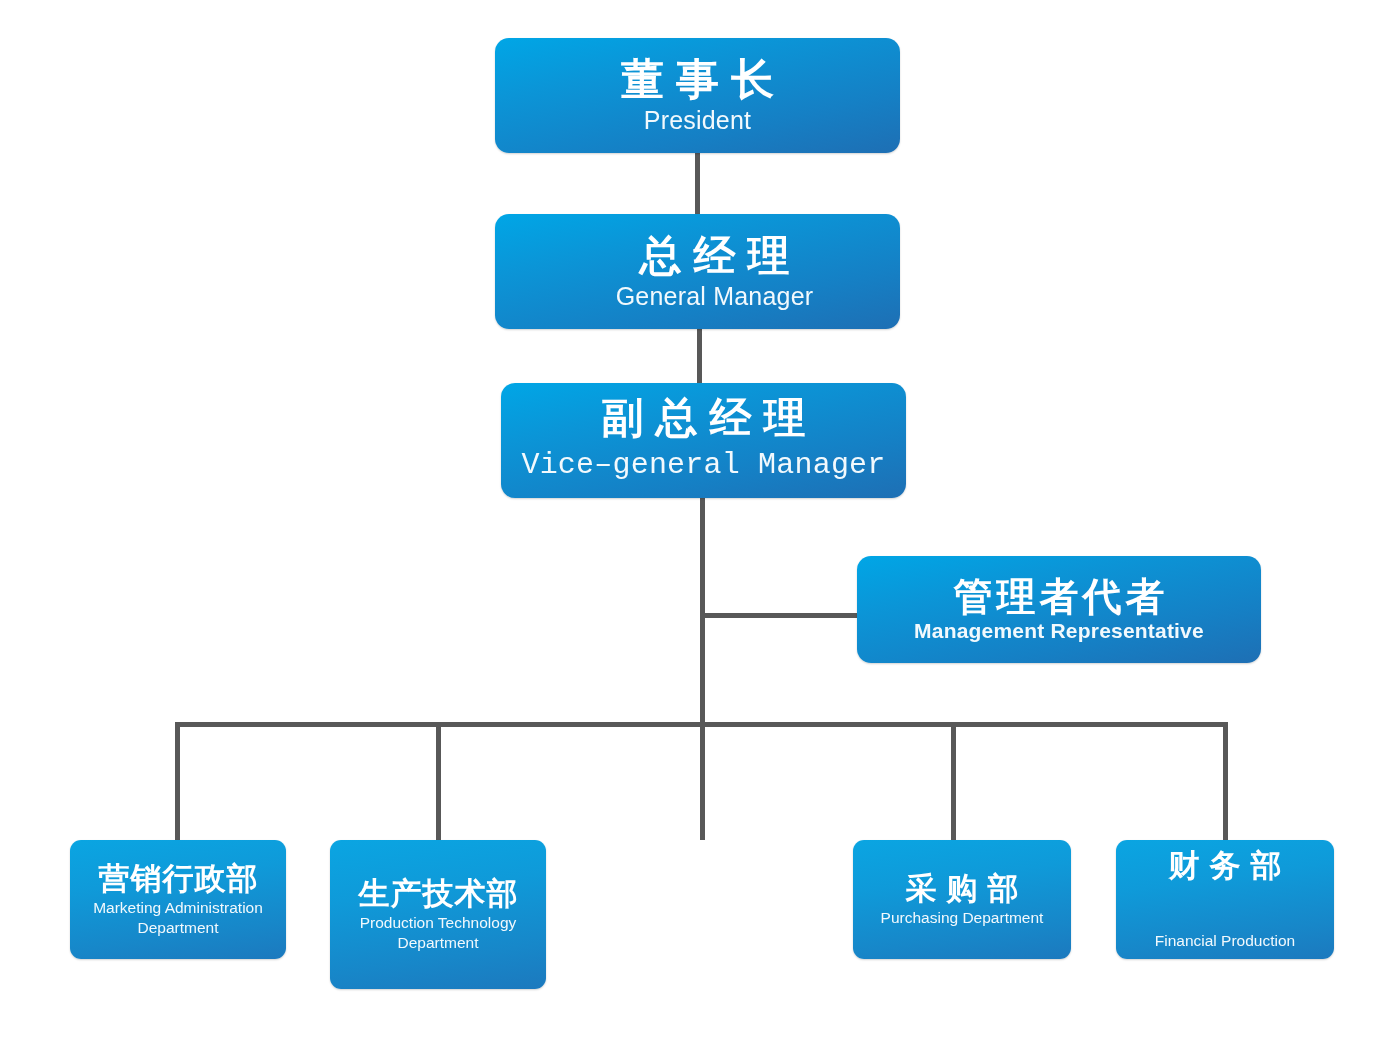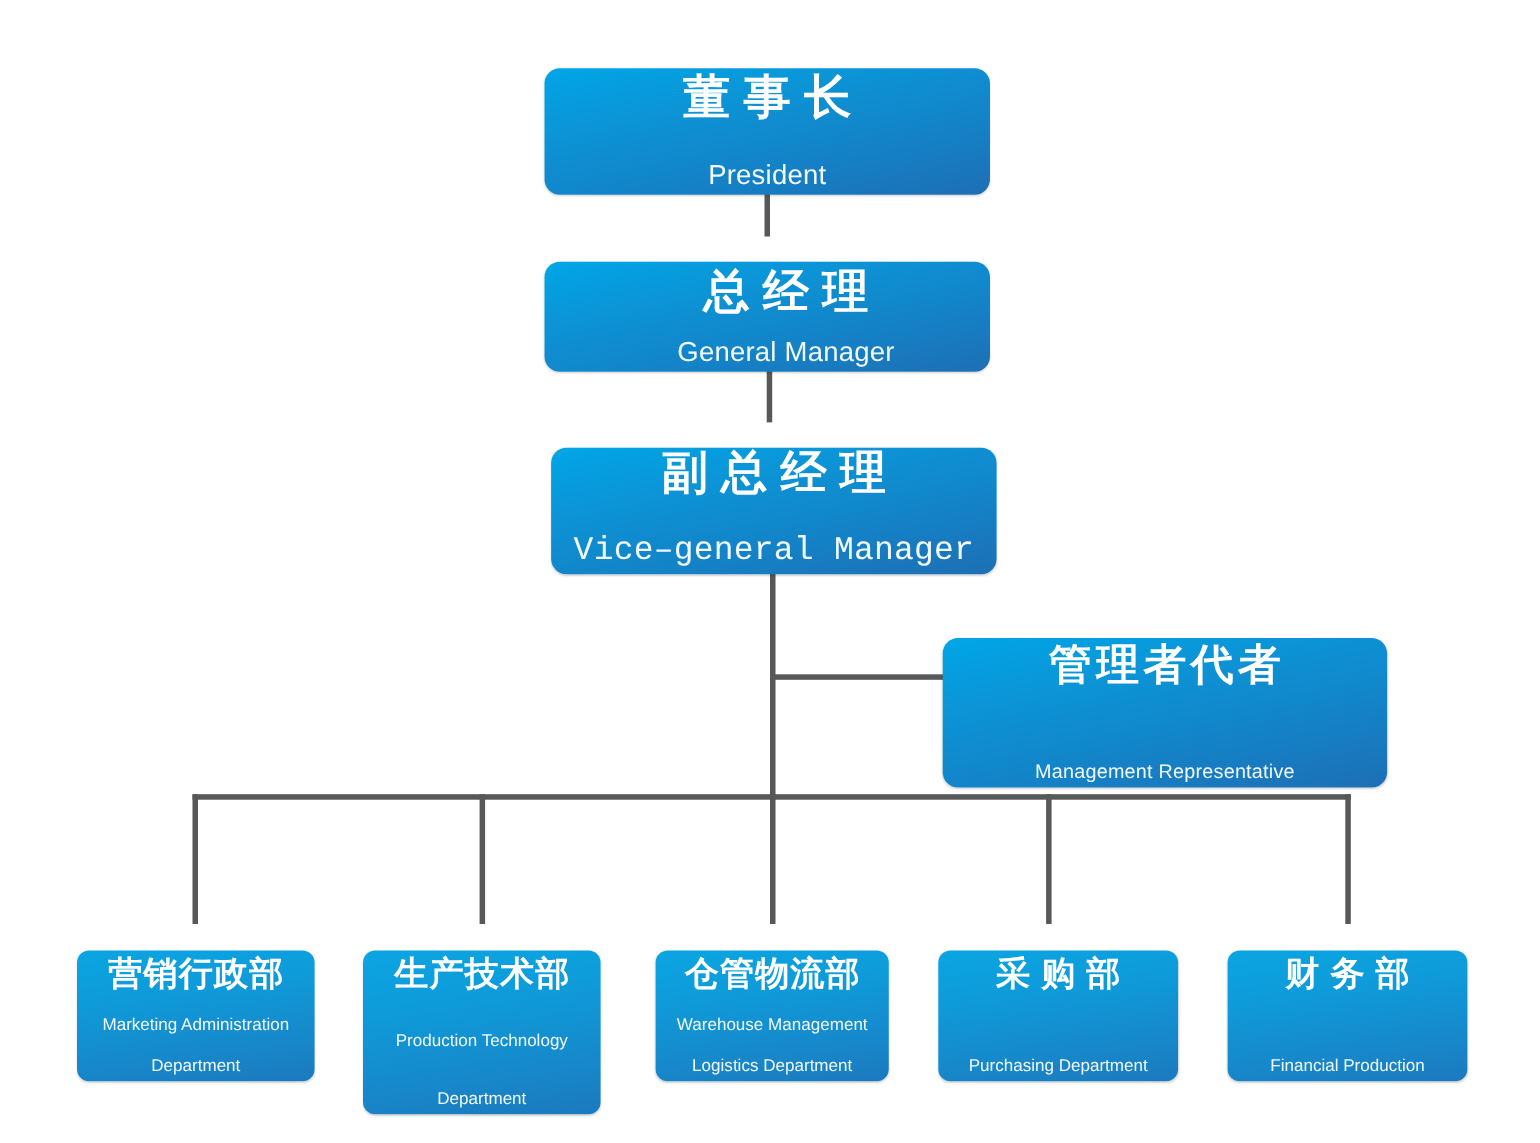--- a/index.html
+++ b/index.html
@@ -31,27 +31,26 @@
 
   
   .node {
     position: absolute;
     z-index: 2;
     box-sizing: border-box;
     border-radius: 12px;
     display: flex;
     flex-direction: column;
     align-items: center;
-    justify-content: space-between;
+    justify-content: center;
     text-align: center;
     color: #ffffff;
     background: linear-gradient(170deg, #04a3e3 0%, #0a96d8 28%, #1480c6 68%, #1d70b6 100%);
     box-shadow: 0 1px 2px rgba(0,0,0,0.18);
     padding: 4px 10px;
-    margin-top: 24px;
   }
   .node.exec {
     border-radius: 14px;
     background: linear-gradient(168deg, #00a6e6 0%, #0b95d7 30%, #1580c5 70%, #1e6fb4 100%);
   }
   .node.dept {
     border-radius: 11px;
     background: linear-gradient(172deg, #0aa5e2 0%, #0f9ad9 35%, #1787c9 75%, #1c79be 100%);
   }
 
@@ -74,21 +73,21 @@
   .node-president .cn { font-size: 43px; }
   .node-president .en { font-size: 25px; }
 
   .node-gm .cn { font-size: 42px; }
   .node-gm .en { font-size: 25px; }
 
   .node-vgm .cn { font-size: 42px; }
   .node-vgm .en { font-size: 30px; }
 
   .node-mgmt .cn { font-size: 39px; letter-spacing: 4px; text-indent: 4px; }
-  .node-mgmt .en { font-size: 18px; margin-top: 1px; }
+  .node-mgmt .en { font-size: 21px; margin-top: 1px; font-weight: bold; }
 
   
   .dept .cn { font-size: 31px; letter-spacing: 1px; text-indent: 1px; font-family: Liberation Serif, serif; }
   .dept .en { font-size: 15.5px; margin-top: 3px; }
 
   .node-purchasing .cn,
   .node-financial .cn { letter-spacing: 10px; text-indent: 10px; }
 </style>
 </head>
 <body>
@@ -109,52 +108,47 @@
   <div class="connector" style="left:436px; top:722px; width:5px; height:118px;"></div>
   <div class="connector" style="left:700px; top:722px; width:5px; height:118px;"></div>
   <div class="connector" style="left:951px; top:722px; width:5px; height:118px;"></div>
   <div class="connector" style="left:1223px; top:722px; width:5px; height:118px;"></div>
 
   <div class="node exec node-president" style="left:495px; top:38px; width:405px; height:115px;">
     <div class="cn">董事长</div>
     <div class="en">President</div>
   </div>
 
-  <div class="node exec node-gm" style="left:495px; top:214px; width:405px; height:100px;padding-left:44px;">
+  <div class="node exec node-gm" style="left:495px; top:214px; width:405px; height:115px;padding-left:44px;">
     <div class="cn">总经理</div>
     <div class="en">General Manager</div>
   </div>
 
   <div class="node exec node-vgm" style="left:501px; top:383px; width:405px; height:115px;font-family:Liberation Mono, monospace;">
     <div class="cn">副总经理</div>
     <div class="en">Vice–general Manager</div>
   </div>
 
-  <div class="node exec node-mgmt" style="left:857px; top:556px; width:404px; height:136px;">
+  <div class="node exec node-mgmt" style="left:857px; top:556px; width:404px; height:107px;">
     <div class="cn">管理者代者</div>
     <div class="en">Management Representative</div>
   </div>
 
   <div class="node dept node-marketing" style="left:70px; top:840px; width:216px; height:119px;">
     <div class="cn">营销行政部</div>
     <div class="en">Marketing Administration</div>
     <div class="en">Department</div>
   </div>
 
   <div class="node dept node-production" style="left:330px; top:840px; width:216px; height:149px;">
     <div class="cn">生产技术部</div>
     <div class="en">Production Technology</div>
     <div class="en">Department</div>
   </div>
 
-  <div class="node dept node-warehouse" style="left:596px; top:840px; width:212px; height:119px;">
-    <div class="cn">仓管物流部</div>
-    <div class="en">Warehouse Management</div>
-    <div class="en">Logistics Department</div>
-  </div>
 
   <div class="node dept node-purchasing" style="left:853px; top:840px; width:218px; height:119px;">
     <div class="cn">采购部</div>
     <div class="en">Purchasing Department</div>
   </div>
 
   <div class="node dept node-financial" style="left:1116px; top:840px; width:218px; height:119px;gap:47px;">
     <div class="cn">财务部</div>
     <div class="en">Financial Production</div>
   </div>

